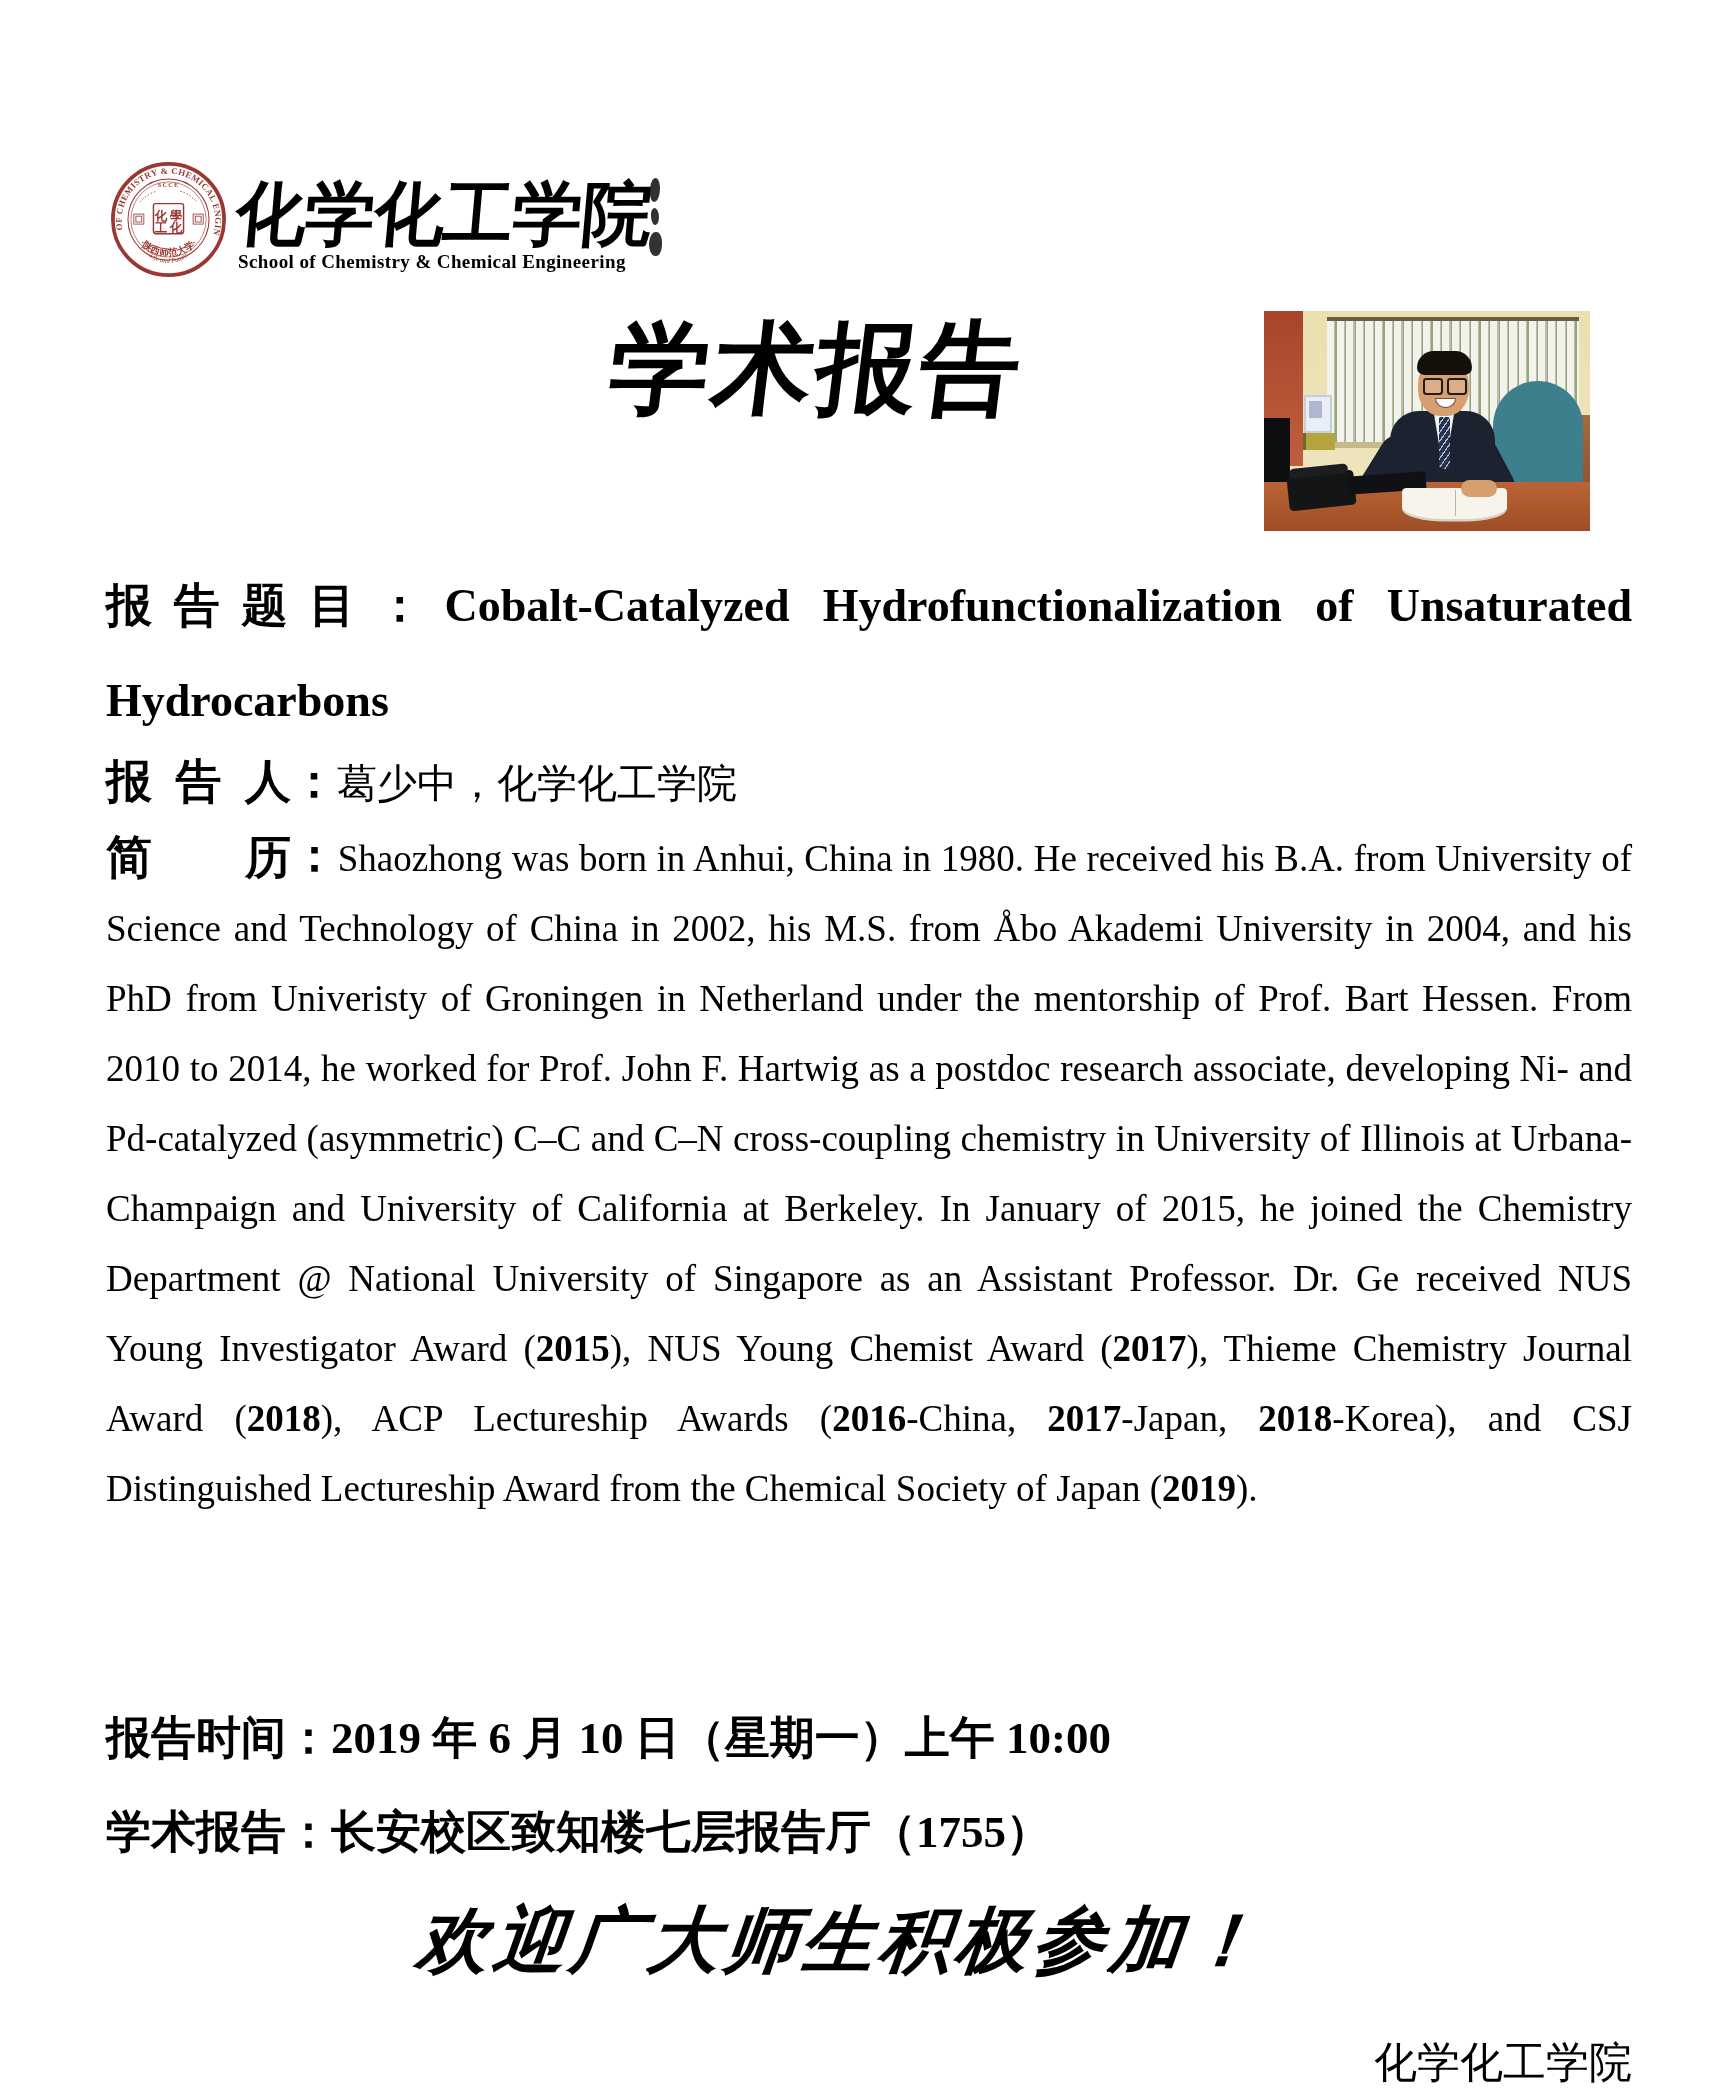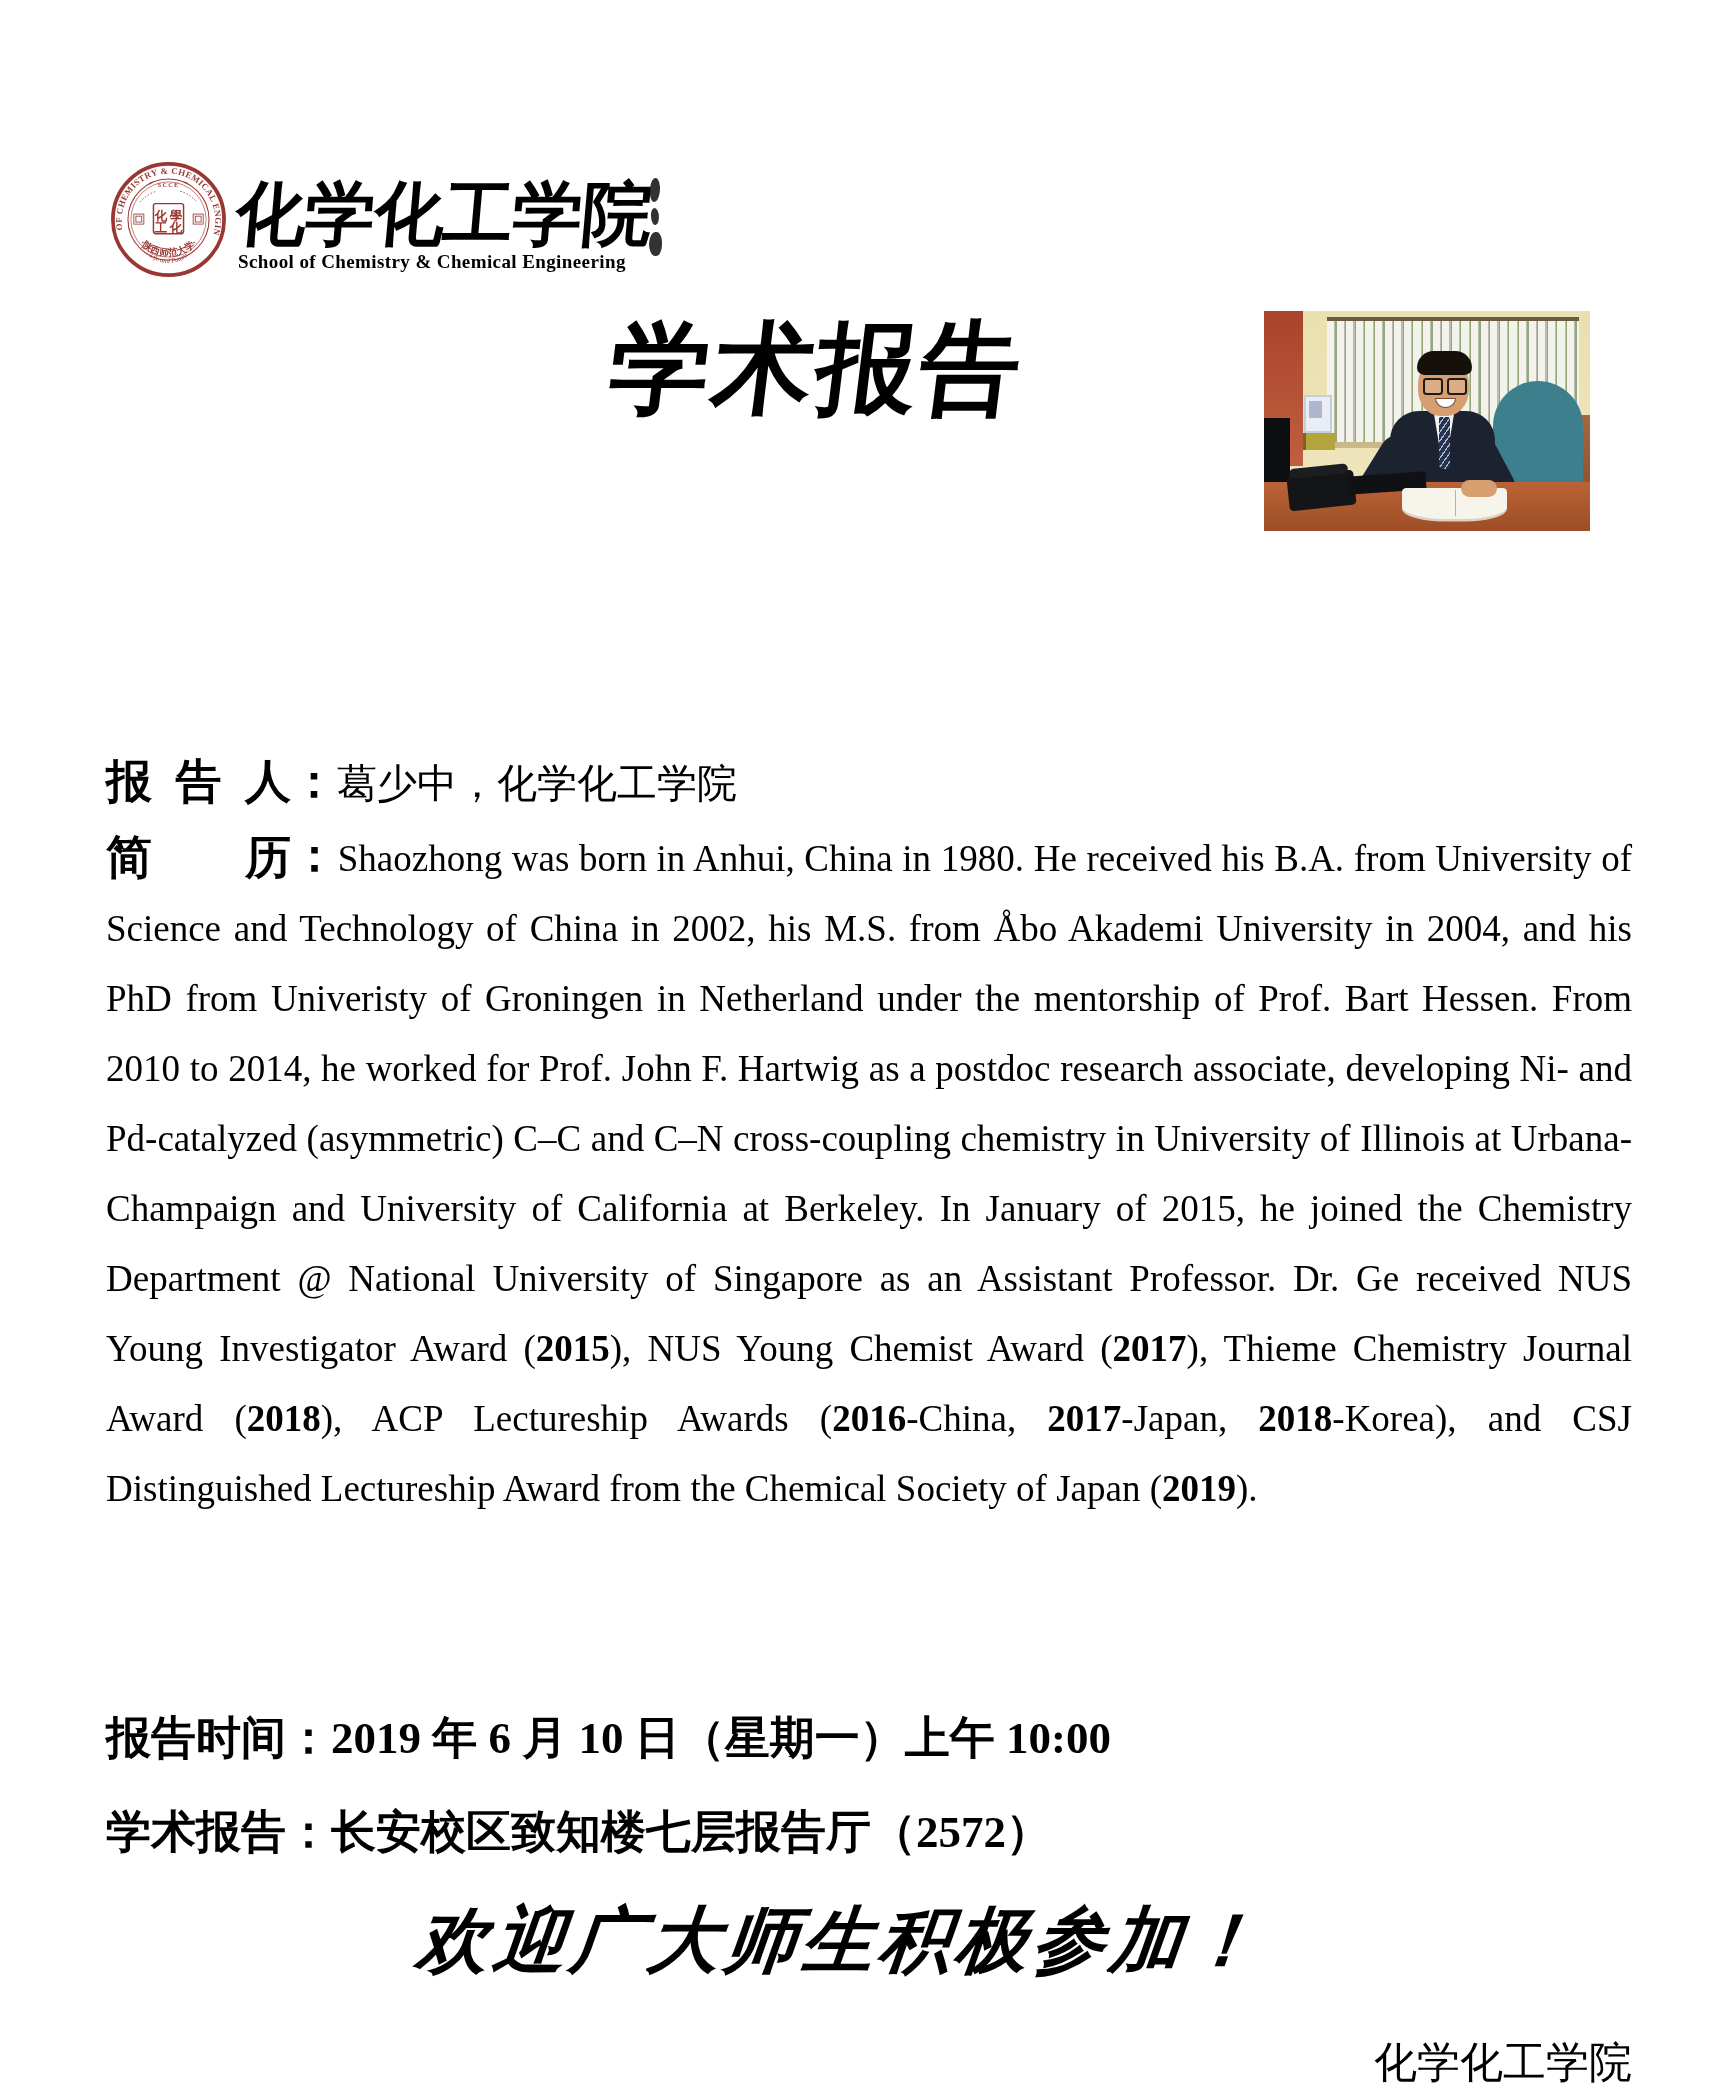--- a/index.html
+++ b/index.html
@@ -134,32 +134,33 @@
     <div class="ph-glassL"></div>
     <div class="ph-glassR"></div>
     <div class="ph-smile"></div>
     <div class="ph-desk"></div>
     <div class="ph-phone"></div>
     <div class="ph-keys"></div>
     <div class="ph-book"></div>
     <div class="ph-handR"></div>
   </div>
 
+  <div class="topic"><span class="lbl">报告题目：</span><b>Cobalt-Catalyzed Hydrofunctionalization of Unsaturated Hydrocarbons</b></div>
 
   <div class="speaker"><span class="spread">
         <span>报</span>
         <span>告</span>
         <span>人</span>
       </span><span class="lbl">：</span><span>葛少中，化学化工学院</span></div>
 
   <p class="bio"><span class="spread">
         <span>简</span>
         <span>历</span>
       </span><span class="lbl">：</span><span><span>Shaozhong was born in Anhui, China in 1980. He received his B.A. from University of Science and Technology of China in 2002, his M.S. from Åbo Akademi University in 2004, and his PhD from Univeristy of Groningen in Netherland under the mentorship of Prof. Bart Hessen. From 2010 to 2014, he worked for Prof. John F. Hartwig as a postdoc research associate, developing Ni- and Pd-catalyzed (asymmetric) C–C and C–N cross-coupling chemistry in University of Illinois at Urbana-Champaign and University of California at Berkeley. In January of 2015, he joined the Chemistry Department @ National University of Singapore as an Assistant Professor. Dr. Ge received NUS Young Investigator Award (</span><b>2015</b><span>), NUS Young Chemist Award (</span><b>2017</b><span>), Thieme Chemistry Journal Award (</span><b>2018</b><span>), ACP Lectureship Awards (</span><b>2016</b><span>-China, </span><b>2017</b><span>-Japan, </span><b>2018</b><span>-Korea), and CSJ Distinguished Lectureship Award from the Chemical Society of Japan (</span><b>2019</b><span>).</span></span></p>
 
   <div class="timeline"><span>报告时间：</span><span>2019 年 6 月 10 日（星期一）上午 10:00</span></div>
-  <div class="venueline"><span>学术报告：</span><span>长安校区致知楼七层报告厅（2572）</span></div>
+  <div class="venueline"><span>学术报告：</span><span>长安校区致知楼七层报告厅（1755）</span></div>
 
   <div class="welcome">欢迎广大师生积极参加！</div>
   <div class="org">化学化工学院</div>
 
 </div>
 
 
 </body></html>

